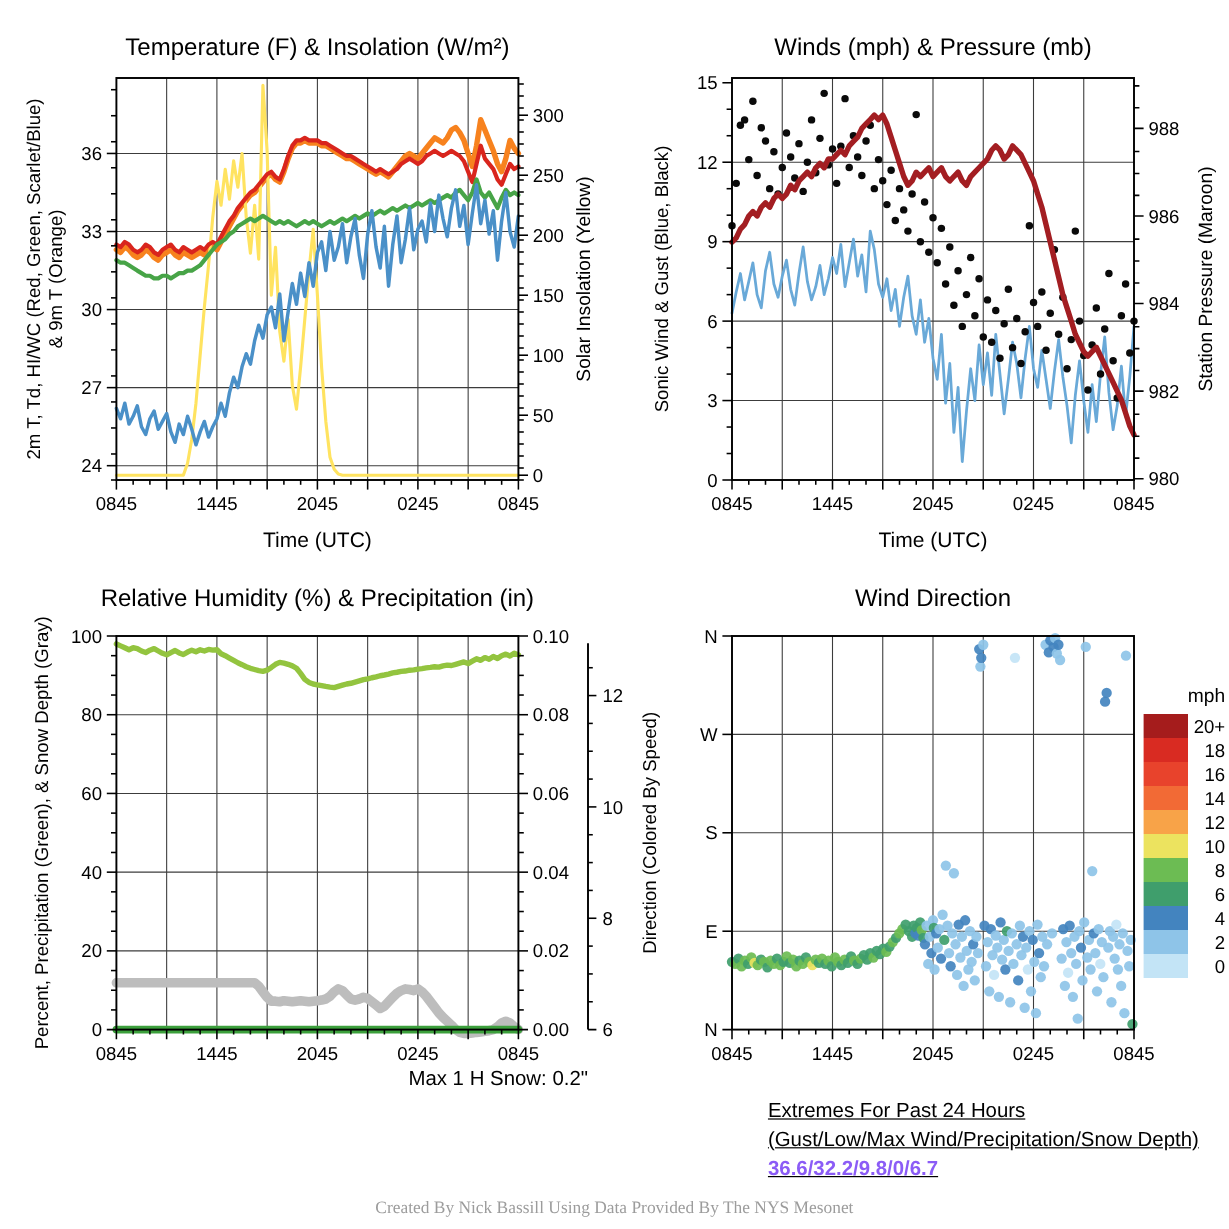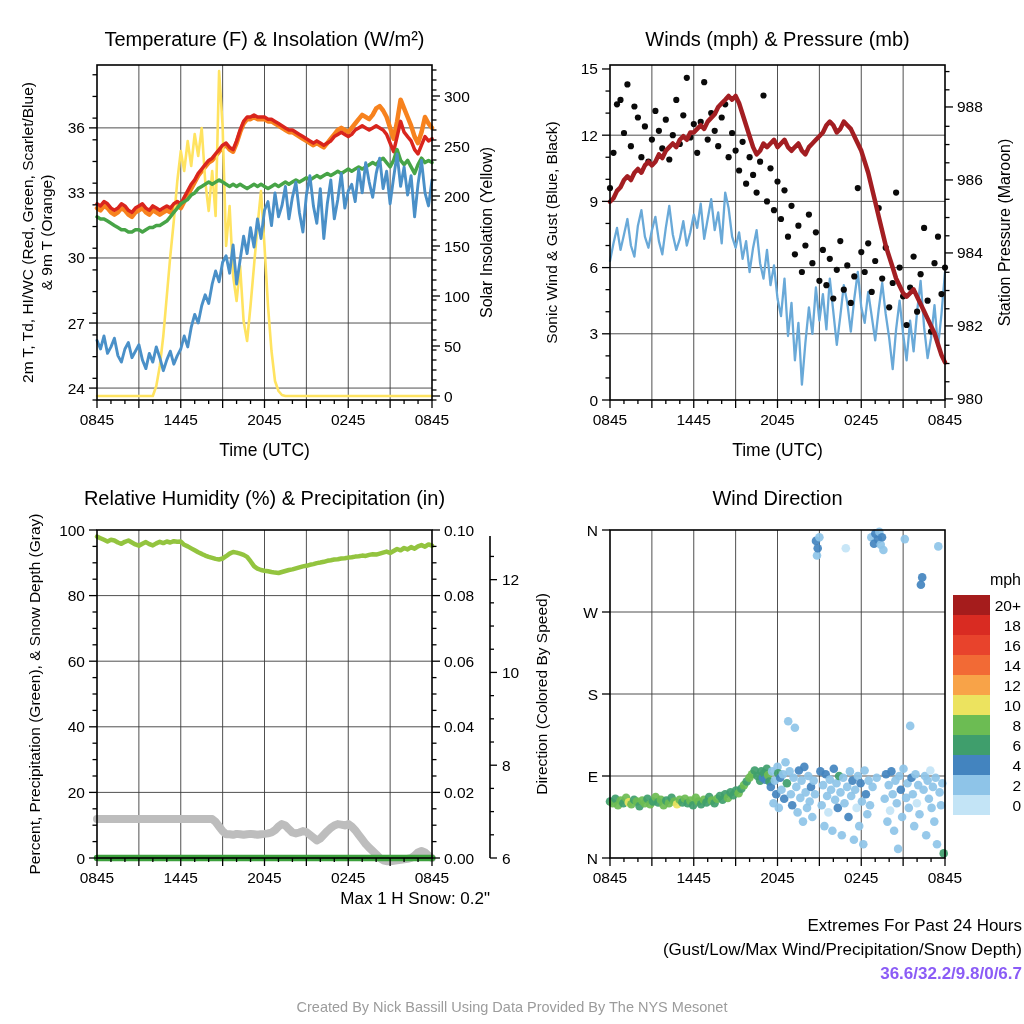--- a/index.html
+++ b/index.html
@@ -4,23 +4,23 @@
 <style>
   html,body{margin:0;padding:0;background:#fff;width:1024px;height:1024px;overflow:hidden;
     font-family:"Liberation Sans","DejaVu Sans",sans-serif;color:#000;}
   #stage{position:relative;width:1024px;height:1024px;}
   svg{position:absolute;left:0;top:0;}
   svg text{font-family:"Liberation Sans","DejaVu Sans",sans-serif;fill:#000;}
   .grid{stroke:#3c3c3c;stroke-width:0.9;}
   .tick{stroke:#000;stroke-width:1.3;}
   .info{position:absolute;left:20px;top:900px;font-size:17px;line-height:22.5px;}
   .maxsnow{position:absolute;right:534px;top:889px;font-size:17px;}
-  .extremes{position:absolute;right:2px;top:914px;font-size:17px;line-height:24px;text-align:right;}
+  .extremes{position:absolute;right:25px;top:914px;font-size:17px;line-height:24px;text-decoration:underline;}
   .extremes .vals{color:#8b5cf6;font-weight:bold;}
-  .credit{position:absolute;left:0;top:999px;width:100%;text-align:center;font-size:14.5px;color:#9c9c9c;}
+  .credit{position:absolute;left:0;top:999px;width:100%;text-align:center;font-size:14.5px;color:#9c9c9c;font-family:Liberation Serif, serif;}
 </style>
 </head>
 <body>
 
 <div id="stage">
   <svg id="charts-svg" width="1024" height="1024">
       <g>
         <line x1="138.875" y1="65" x2="138.875" y2="400" class="grid"></line>
         <line x1="180.75" y1="65" x2="180.75" y2="400" class="grid"></line>
         <line x1="222.625" y1="65" x2="222.625" y2="400" class="grid"></line>

